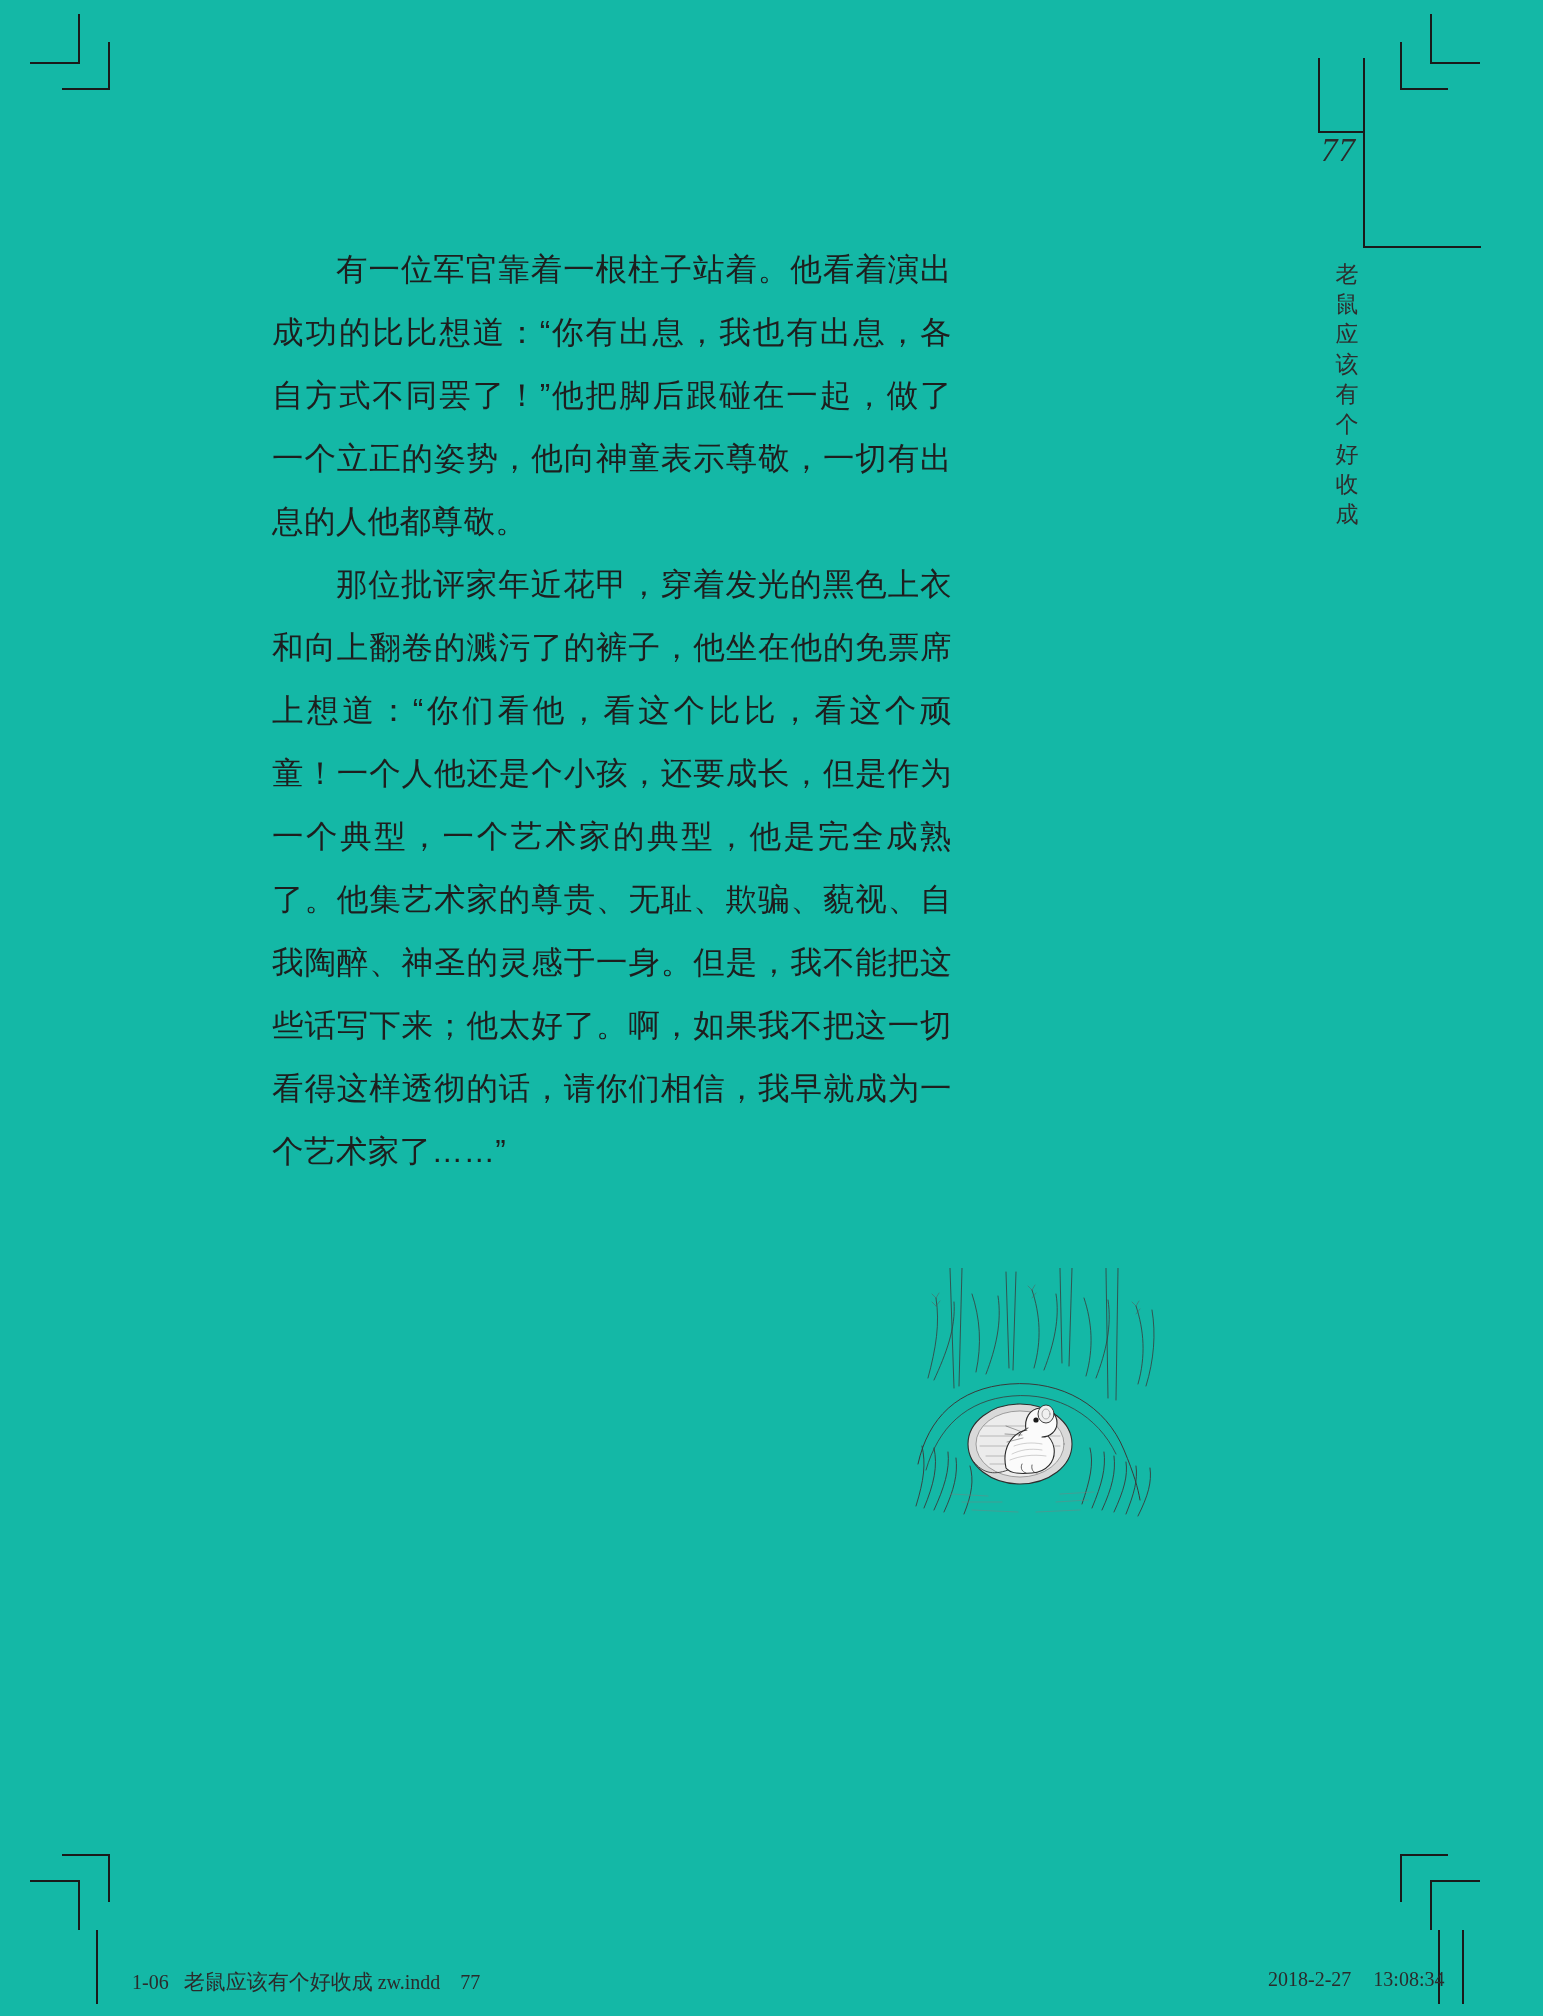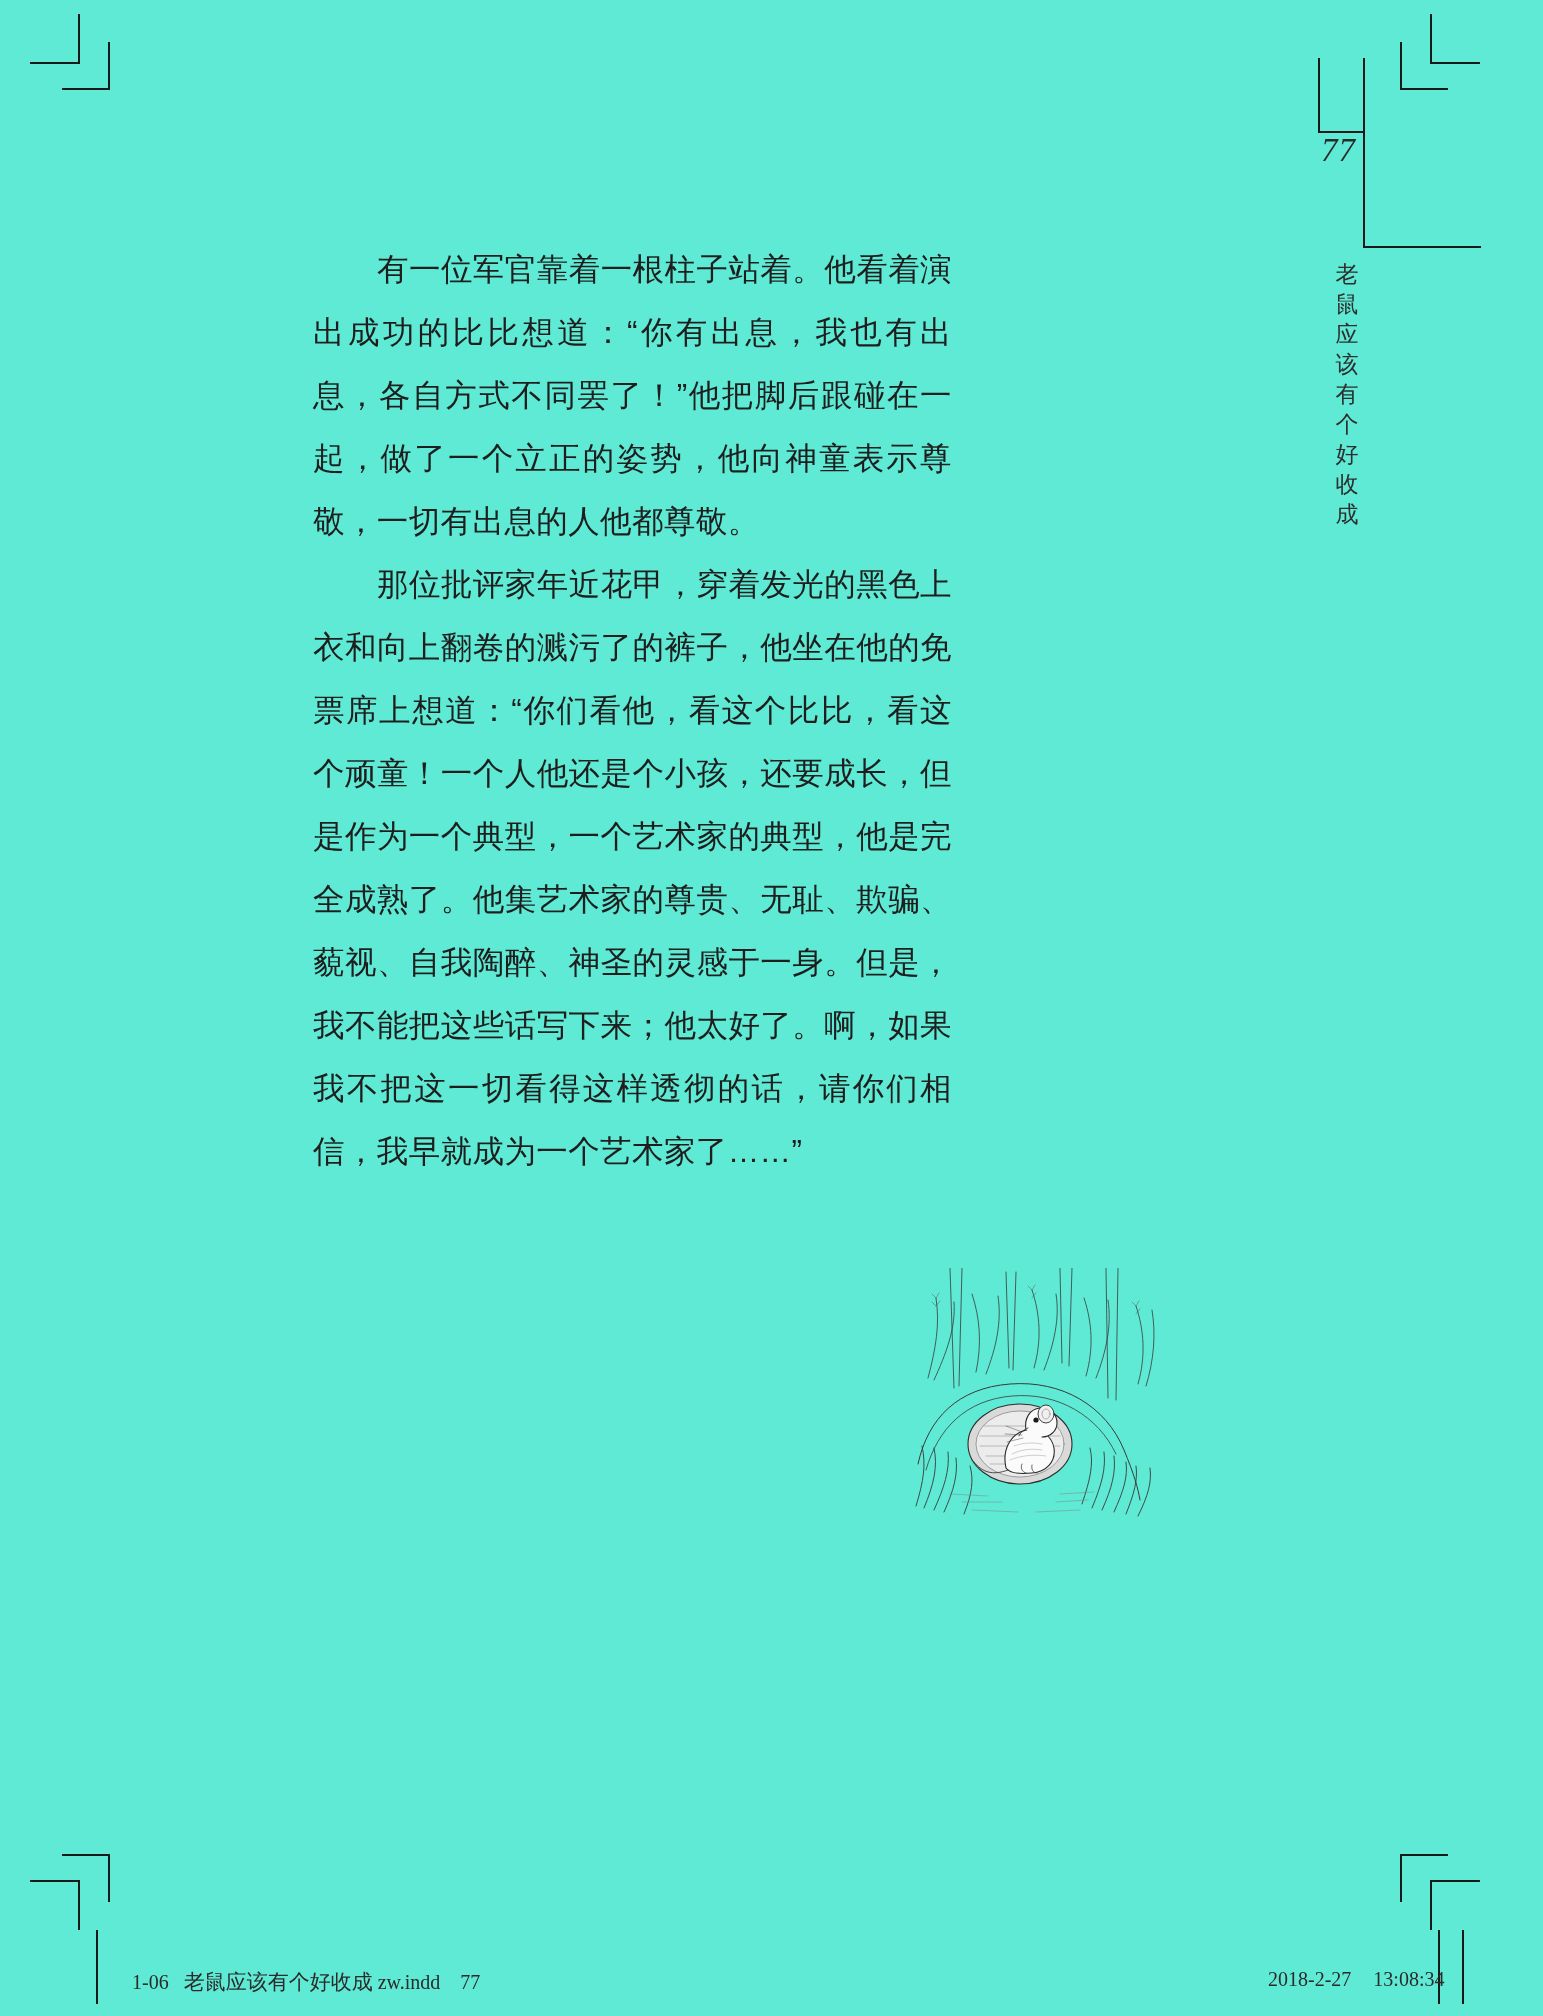--- a/index.html
+++ b/index.html
@@ -7,21 +7,21 @@
     padding: 0;
     background: #ffffff;
   }
   body {
     font-family: "Liberation Sans", sans-serif;
   }
   .page {
     position: relative;
     width: 1543px;
     height: 2016px;
-    background: #5eead4;
+    background: #14b8a6;
     overflow: hidden;
   }
 
   
   .crop {
     position: absolute;
     border-color: #1a1a1a;
     border-style: solid;
     border-width: 0;
   }
@@ -97,21 +97,20 @@
     font-size: 31.5px;
     line-height: 63px;
     color: #1e1e1e;
     text-align: justify;
     text-justify: inter-character;
     letter-spacing: 0.4px;
     text-indent: 0;
   }
   .para.indent {
     text-indent: 64px;
-    margin-left: 41px;
   }
   .para:last-child { margin-bottom: 0; }
 
   
   .illustration {
     position: absolute;
     left: 910px;
     top: 1268px;
     width: 250px;
     height: 250px;

